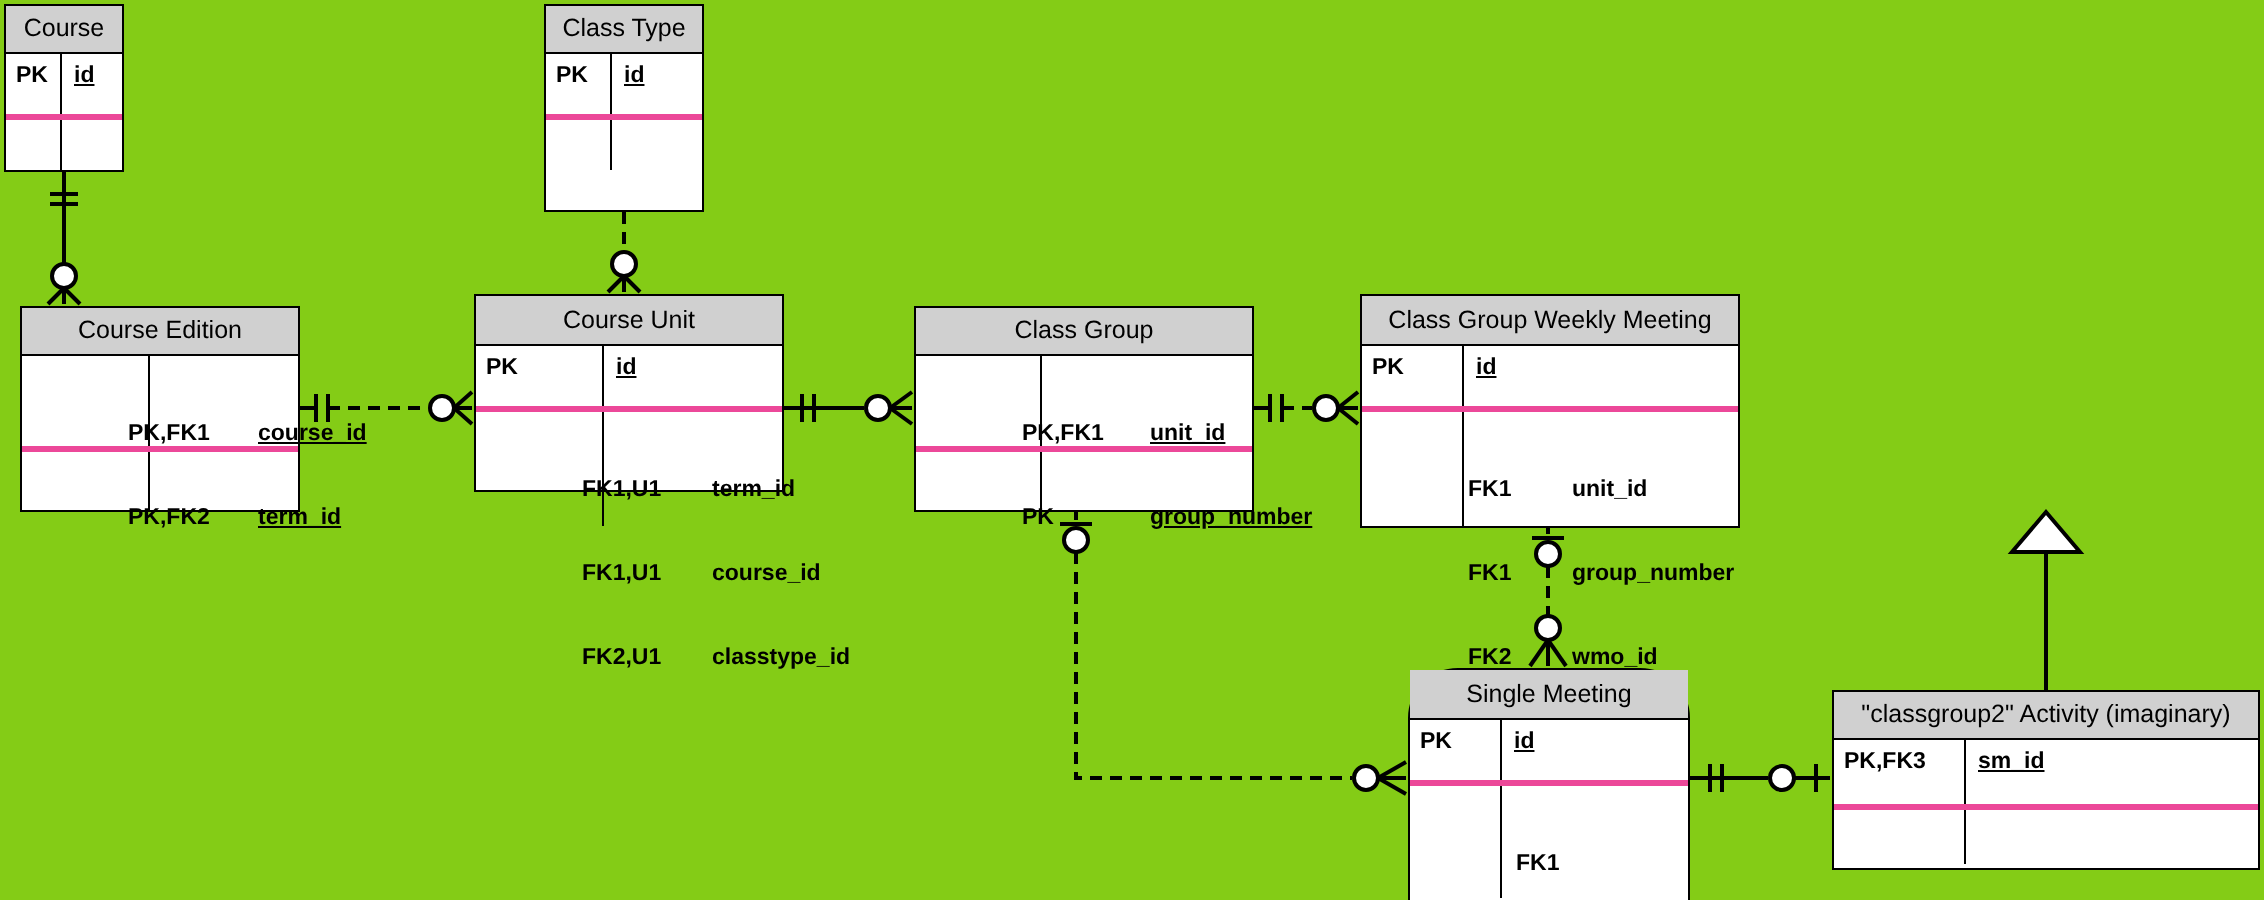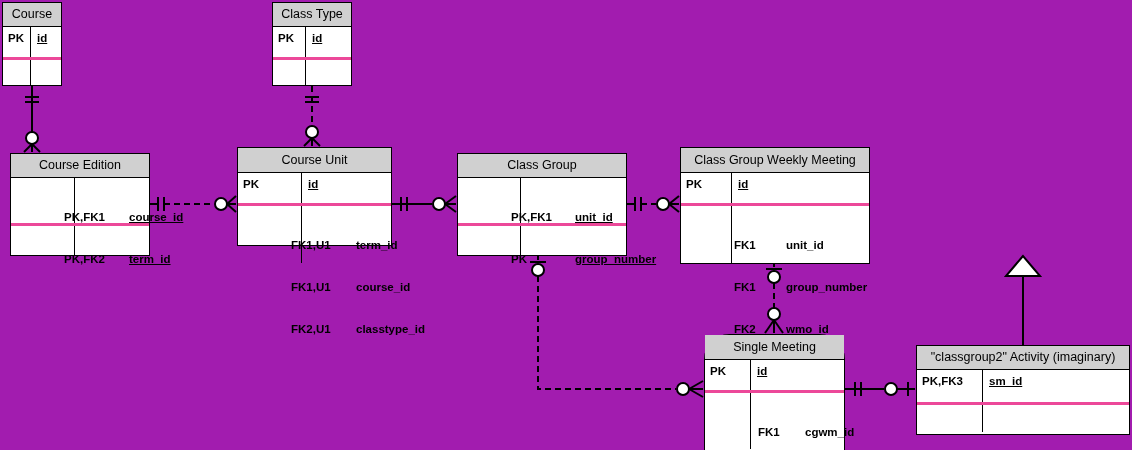--- a/index.html
+++ b/index.html
@@ -4,21 +4,21 @@
 <style>
   html, body {
     margin: 0;
     padding: 0;
     background: #ffffff;
   }
   #canvas {
     position: relative;
     width: 1132px;
     height: 450px;
-    background: #a21caf;
+    background: #84cc16;
     font-family: "Liberation Sans", sans-serif;
     overflow: hidden;
   }
   svg.wires {
     position: absolute;
     left: 0; top: 0;
     width: 1132px;
     height: 450px;
     pointer-events: none;
   }
@@ -174,21 +174,21 @@
     <div class="ent-body" style="height:30px;">
       <div class="col-key" style="width:28px;">PK</div>
       <div class="col-val pkline">id</div>
     </div>
     <div class="ent-body" style="height:28px;">
       <div class="col-key" style="width:28px;"></div>
       <div class="col-val"></div>
     </div>
   </div>
 
-  <div class="entity" style="left:272px; top:2px; width:80px; height:84px;">
+  <div class="entity" style="left:272px; top:2px; width:80px; height:104px;">
     <div class="ent-title" style="height:24px;">Class Type</div>
     <div class="ent-body" style="height:30px;">
       <div class="col-key" style="width:33px;">PK</div>
       <div class="col-val pkline">id</div>
     </div>
     <div class="ent-body" style="height:28px;">
       <div class="col-key" style="width:33px;"></div>
       <div class="col-val"></div>
     </div>
   </div>
@@ -275,25 +275,20 @@
     <div class="ent-body" style="height:30px;">
       <div class="col-key" style="width:46px;">PK</div>
       <div class="col-val pkline">id</div>
     </div>
     <div class="ent-body" style="height:59px;">
       <div class="col-key" style="width:46px;">
         <span class="row-line">FK1</span>
         
         
       </div>
-      <div class="col-val">
-        <span class="row-line">cgwm_id</span>
-        
-        
-      </div>
     </div>
   </div>
 
   <div class="entity" style="left:916px; top:345px; width:214px; height:90px;">
     <div class="ent-title" style="height:24px;">"classgroup2" Activity (imaginary)</div>
     <div class="ent-body" style="height:32px;">
       <div class="col-key" style="width:66px;">PK,FK3</div>
       <div class="col-val pkline">sm_id</div>
     </div>
     <div class="ent-body" style="height:30px;">

